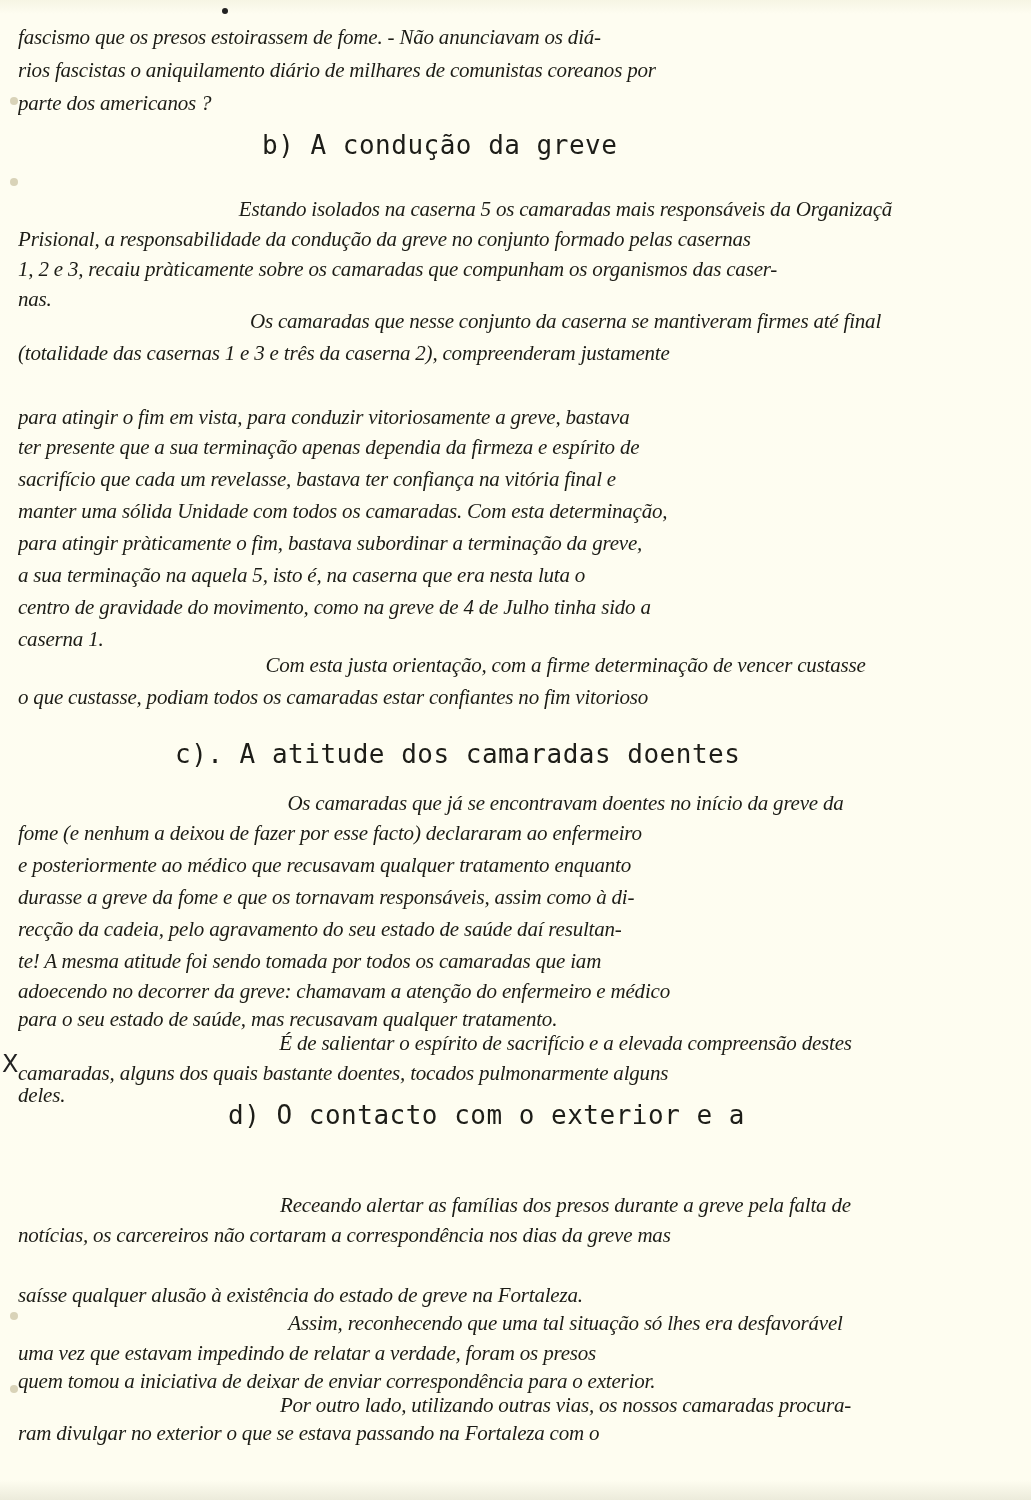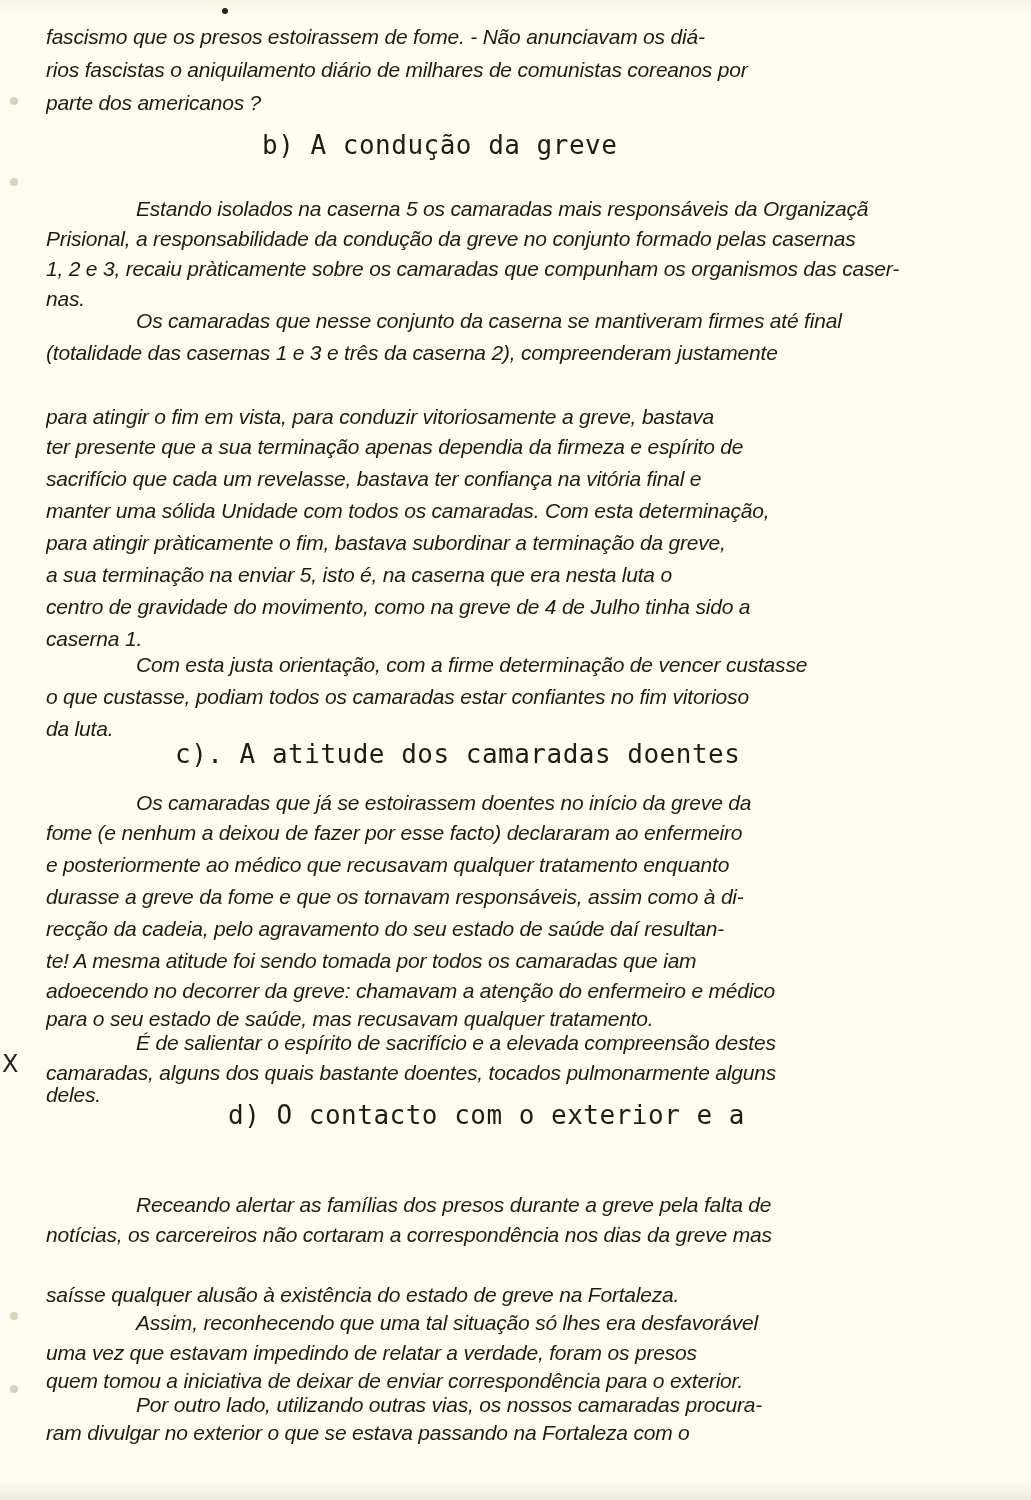--- a/index.html
+++ b/index.html
@@ -32,32 +32,32 @@
       position: absolute;
       left: 222px;
       top: 8px;
       width: 6px;
       height: 6px;
       border-radius: 50%;
       background: #222;
     }
     .line {
       position: absolute;
-      left: 46px;
+      left: 18px;
       right: 8px;
-      font-family: Liberation Sans, sans-serif;
+      font-family: Liberation Serif, serif;
       font-style: italic;
       font-size: 21px;
       line-height: 26px;
       white-space: nowrap;
       overflow: hidden;
       color: #1c1c16;
       letter-spacing: -0.2px;
     }
-    .line.indent { padding-left: 90px; }
+    .line.indent { padding-left: 90px; text-align: center; }
     .heading {
       position: absolute;
       font-family: "DejaVu Sans Mono", monospace;
       font-size: 26px;
       line-height: 30px;
       color: #1d1d18;
       white-space: nowrap;
       letter-spacing: 0.5px;
     }
     .margin-x {
@@ -88,29 +88,28 @@
   <div class="line" style="top:226px">Prisional, a responsabilidade da condução da greve no conjunto formado pelas casernas</div>
   <div class="line" style="top:256px">1, 2 e 3, recaiu pràticamente sobre os camaradas que compunham os organismos das caser-</div>
   <div class="line" style="top:286px">nas.</div>
   <div class="line indent" style="top:308px">Os camaradas que nesse conjunto da caserna se mantiveram firmes até final</div>
   <div class="line" style="top:340px">(totalidade das casernas 1 e 3 e três da caserna 2), compreenderam justamente</div>
   <div class="line" style="top:404px">para atingir o fim em vista, para conduzir vitoriosamente a greve, bastava</div>
   <div class="line" style="top:466px">sacrifício que cada um revelasse, bastava ter confiança na vitória final e</div>
   <div class="line" style="top:434px">ter presente que a sua terminação apenas dependia da firmeza e espírito de</div>
   <div class="line" style="top:498px">manter uma sólida Unidade com todos os camaradas. Com esta determinação,</div>
   <div class="line" style="top:530px">para atingir pràticamente o fim, bastava subordinar a terminação da greve,</div>
-  <div class="line" style="top:562px">a sua terminação na enviar 5, isto é, na caserna que era nesta luta o</div>
+  <div class="line" style="top:562px">a sua terminação na aquela 5, isto é, na caserna que era nesta luta o</div>
   <div class="line" style="top:594px">centro de gravidade do movimento, como na greve de 4 de Julho tinha sido a</div>
   <div class="line" style="top:626px">caserna 1.</div>
   <div class="line indent" style="top:652px">Com esta justa orientação, com a firme determinação de vencer custasse</div>
   <div class="line" style="top:684px">o que custasse, podiam todos os camaradas estar confiantes no fim vitorioso</div>
-  <div class="line" style="top:716px">da luta.</div>
 
   <div class="heading" style="left:175px; top:739px">c). A atitude dos camaradas doentes</div>
-  <div class="line indent" style="top:790px">Os camaradas que já se estoirassem doentes no início da greve da</div>
+  <div class="line indent" style="top:790px">Os camaradas que já se encontravam doentes no início da greve da</div>
   <div class="line" style="top:820px">fome (e nenhum a deixou de fazer por esse facto) declararam ao enfermeiro</div>
   <div class="line" style="top:884px">durasse a greve da fome e que os tornavam responsáveis, assim como à di-</div>
   <div class="line" style="top:852px">e posteriormente ao médico que recusavam qualquer tratamento enquanto</div>
   <div class="line" style="top:916px">recção da cadeia, pelo agravamento do seu estado de saúde daí resultan-</div>
   <div class="line" style="top:948px">te! A mesma atitude foi sendo tomada por todos os camaradas que iam</div>
   <div class="line" style="top:978px">adoecendo no decorrer da greve: chamavam a atenção do enfermeiro e médico</div>
   <div class="line" style="top:1006px">para o seu estado de saúde, mas recusavam qualquer tratamento.</div>
   <div class="line indent" style="top:1030px">É de salientar o espírito de sacrifício e a elevada compreensão destes</div>
   <div class="margin-x">X</div>
   <div class="line" style="top:1060px">camaradas, alguns dos quais bastante doentes, tocados pulmonarmente alguns</div>

